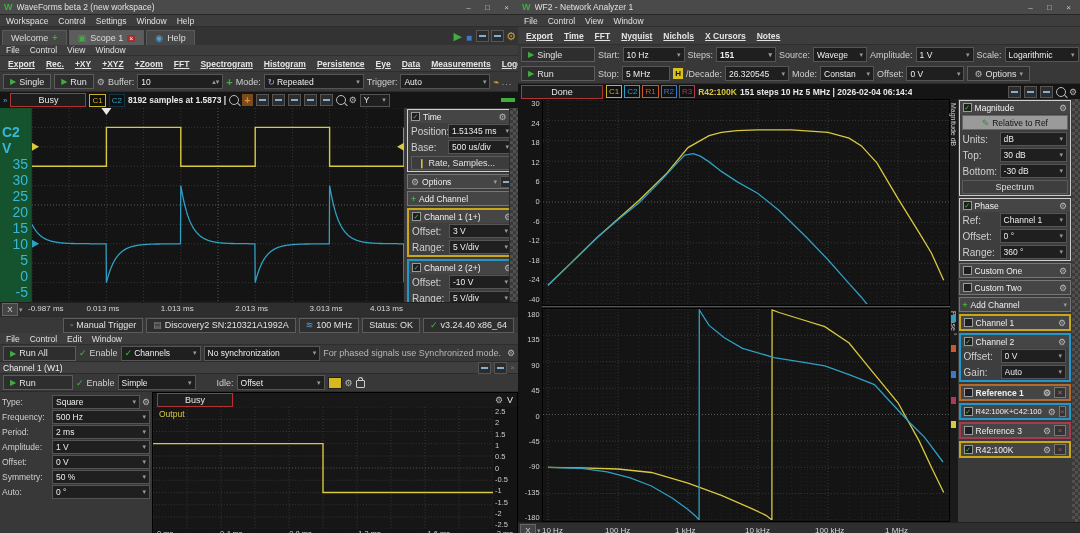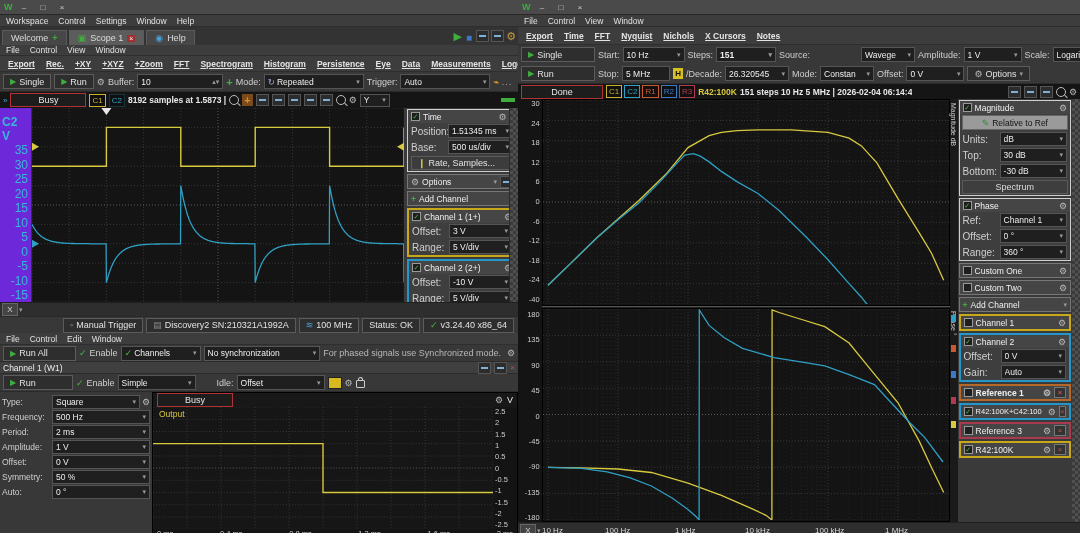--- a/index.html
+++ b/index.html
@@ -34,21 +34,21 @@
   
   .statusrow{height:16px;background:#151515;display:flex;align-items:center;gap:3px;padding:0 3px;flex:0 0 auto;}
   .busybox{border:1px solid #b03434;background:#1d1d1d;color:#e8e8e8;width:74px;text-align:center;height:12px;line-height:12px;}
   .badge{border:1px solid;padding:0 2px;height:11px;line-height:11px;font-size:8px;background:#101010;}
   .miniic{width:11px;height:10px;background:#2c2c2c;border:1px solid #555;display:inline-block;position:relative;}
   .miniic::after{content:"";position:absolute;left:2px;right:2px;top:4px;border-top:2px solid #7fb2d8;}
   .zoomic{width:8px;height:8px;border:1px solid #bbb;border-radius:50%;position:relative;display:inline-block;}
   .zoomic::after{content:"";position:absolute;width:4px;height:1px;background:#bbb;right:-3px;bottom:-1px;transform:rotate(45deg);}
   
   .scope-main{height:194px;display:flex;flex:0 0 auto;background:#111;}
-  .yaxis{width:28px;display:flex;flex-direction:column;justify-content:space-between;align-items:flex-end;padding:7px 3px 0 0;color:#38b8d8;font-size:12px;background:#6d28d9;}
+  .yaxis{width:28px;display:flex;flex-direction:column;justify-content:space-between;align-items:flex-end;padding:16px 3px 0 0;color:#38b8d8;font-size:14px;background:#14532d;}
   .yaxis .hdr{align-self:flex-start;padding-left:2px;font-weight:bold;}
   .plotwrap{width:372px;position:relative;background:#141414;border-left:1px solid #333;}
   .plotwrap svg{display:block;}
   .sidepanel{flex:1;background:#3a3a3a;padding:1px 1px 1px 3px;display:flex;flex-direction:column;gap:2px;overflow:hidden;position:relative;}
   .greendash{width:14px;height:4px;background:#3fae3f;}
   .sect{border:1px solid #777;background:#3e3e3e;}
   .sect.white{border-color:#cfcfcf;}
   .sect.yellow{border-color:#c8a818;border-width:2px;}
   .sect.blue{border-color:#2596c8;border-width:2px;}
   .sect.orange{border-color:#b4682a;border-width:2px;font-weight:bold;}
@@ -96,20 +96,21 @@
   .dots{color:#aaa;letter-spacing:1px;}
 </style>
 </head>
 <body>
 
 <div class="app">
 
   <div class="win" style="left:0;width:518px;">
     <div class="titlebar">
       <span class="wlogo">W</span>
+      <span class="ttitle">WaveForms beta 2 (new workspace)</span>
       <span class="wc">–</span>
       <span class="wc">□</span>
       <span class="wc">×</span>
     </div>
     <div class="menubar">
         <span class="menu-item">Workspace</span>
         <span class="menu-item">Control</span>
         <span class="menu-item">Settings</span>
         <span class="menu-item">Window</span>
         <span class="menu-item">Help</span>
@@ -348,20 +349,28 @@
               </span>
             </div>
         </div>
 
         <div class="scrollstrip"></div>
       </div>
     </div>
     <div class="xaxisrow">
       <span class="xbtn">X</span>
       <span class="caret" style="margin-left:1px;">▾</span>
+      <span id="scope-xticks" style="position:absolute;left:28px;right:118px;top:0;bottom:0;">
+          <span class="xtick" style="left: 0px;">-0.987 ms</span>
+          <span class="xtick" style="left: 58.4px;">0.013 ms</span>
+          <span class="xtick" style="left: 132.8px;">1.013 ms</span>
+          <span class="xtick" style="left: 207.2px;">2.013 ms</span>
+          <span class="xtick" style="left: 281.6px;">3.013 ms</span>
+          <span class="xtick" style="left: 342px;">4.013 ms</span>
+        </span>
     </div>
     <div class="statusbar">
       <span class="btn">
           <span style="color:#aaa;">◦</span>
           <span>Manual Trigger</span>
         </span>
       <span class="btn">
           <span style="color:#888;">▤</span>
           <span>Discovery2 SN:210321A1992A</span>
         </span>
@@ -542,20 +551,21 @@
             <span class="">1.6 ms</span>
             <span class="">2 ms</span>
           </div>
       </div>
     </div>
   </div>
 
   <div class="win" style="left:518px;width:562px;">
     <div class="titlebar">
       <span class="wlogo">W</span>
+      <span class="ttitle">WF2 - Network Analyzer 1</span>
       <span class="wc">–</span>
       <span class="wc">□</span>
       <span class="wc">×</span>
     </div>
     <div class="menubar">
         <span class="menu-item">File</span>
         <span class="menu-item">Control</span>
         <span class="menu-item">View</span>
         <span class="menu-item">Window</span>
       </div>
@@ -579,21 +589,21 @@
           <span class="dd" style="width:54px;">
               <span class="val">10 Hz</span>
               <span class="caret">▾</span>
             </span>
           <span class="lbl">Steps:</span>
           <span class="dd" style="width:52px;font-weight:bold;">
               <span class="val">151</span>
               <span class="caret">▾</span>
             </span>
           <span class="lbl">Source:</span>
-          <span class="dd" style="width:46px;margin-left:48px;">
+          <span class="dd" style="width:46px;">
               <span class="val">Wavege</span>
               <span class="caret">▾</span>
             </span>
           <span class="lbl">Amplitude:</span>
           <span class="dd" style="width:50px;">
               <span class="val">1 V</span>
               <span class="caret">▾</span>
             </span>
           <span class="lbl">Scale:</span>
           <span class="dd" style="width:66px;">

